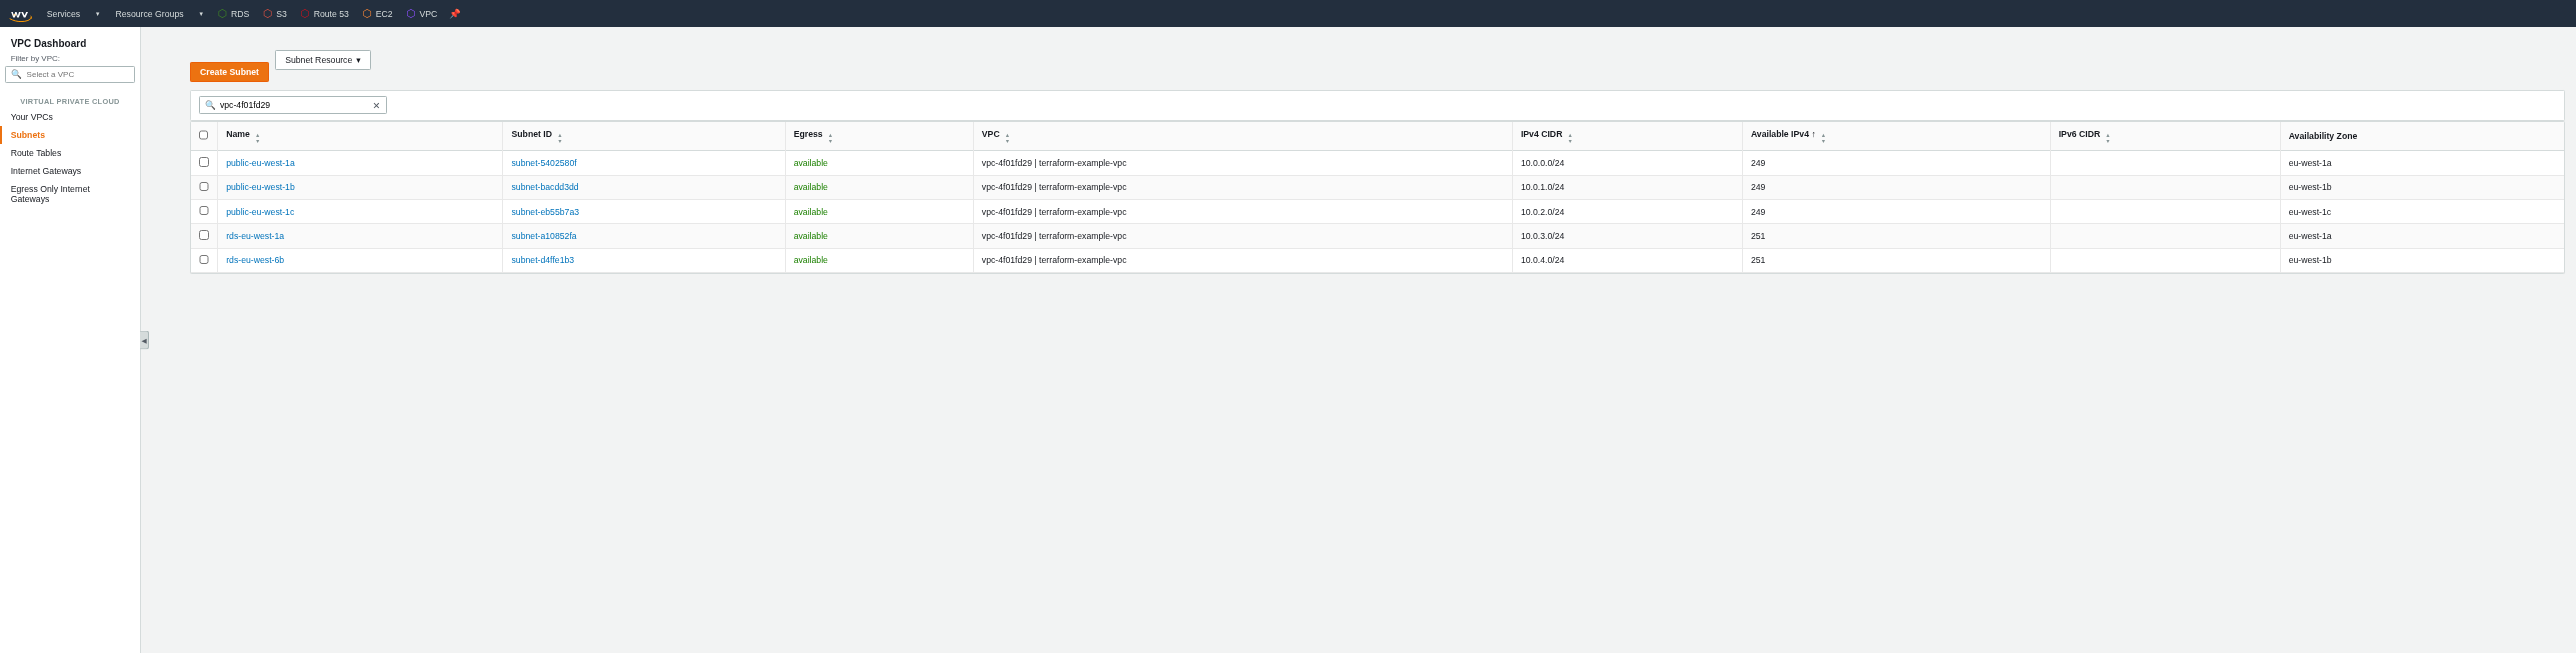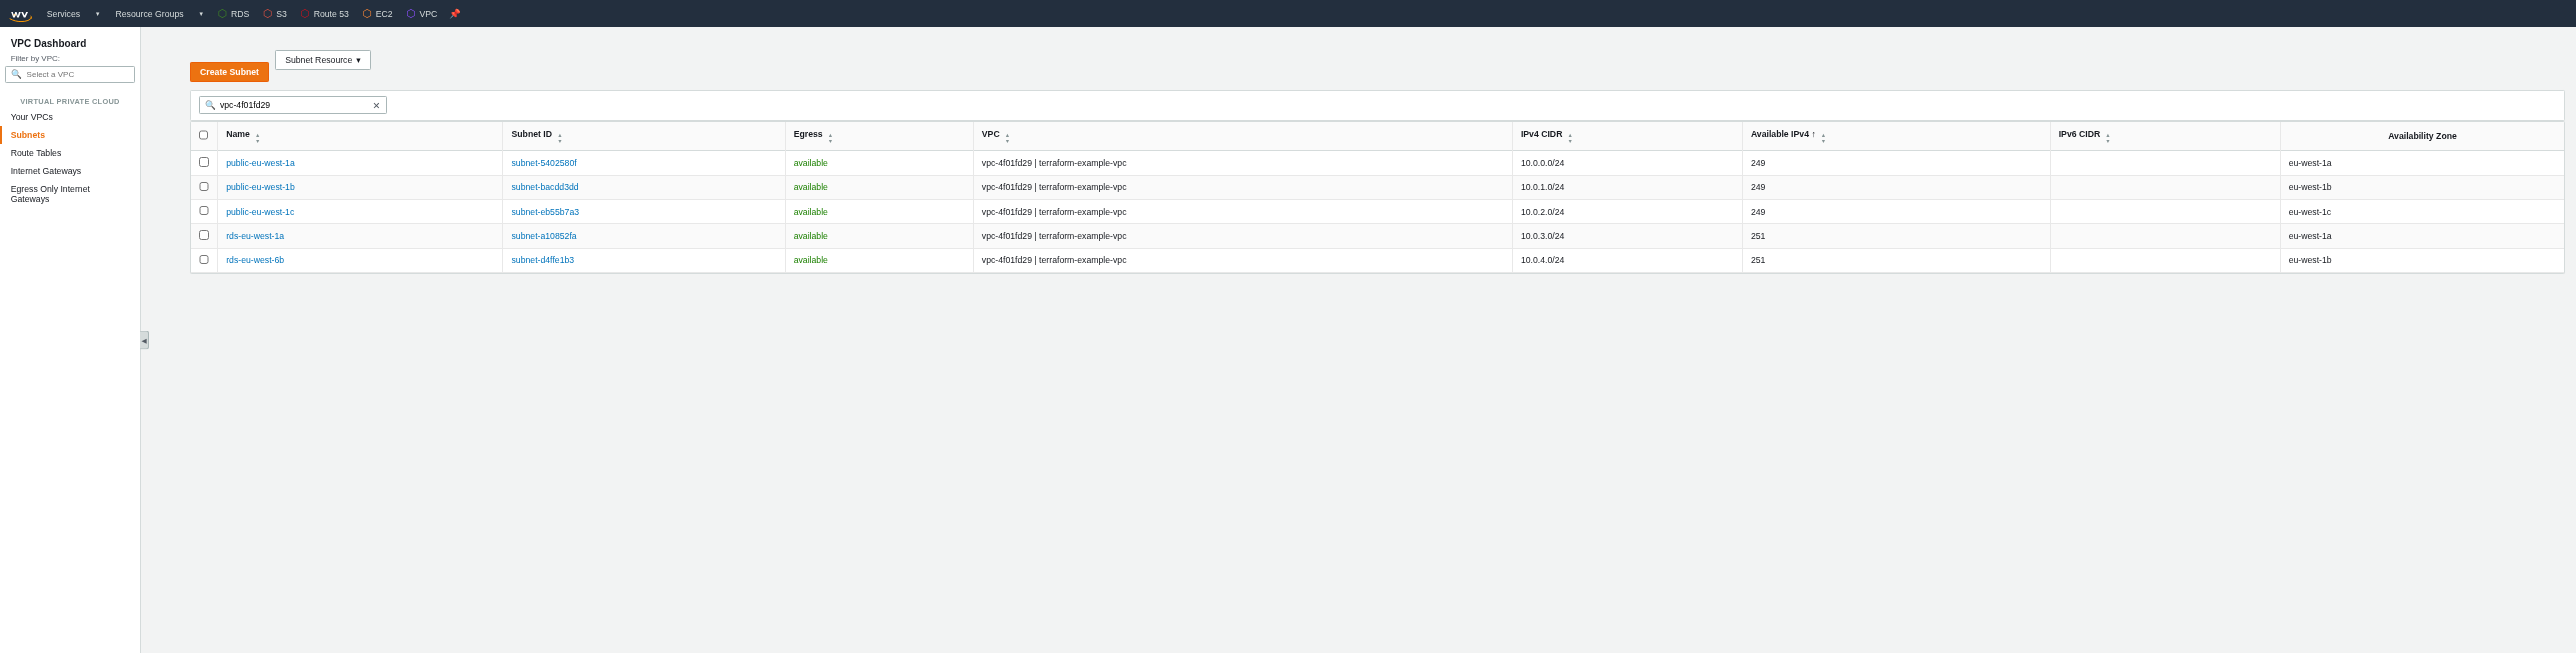--- a/index.html
+++ b/index.html
@@ -210,21 +210,21 @@
     }
     th {
       padding: 6.7px 8px;
       text-align: left;
       color: #16191f;
       font-weight: 600;
       white-space: nowrap;
       border-right: 0.7px solid #e8e8e8;
       position: relative;
     }
-    th:last-child { border-right: none; text-align: center; }
+    th:last-child { border-right: none; }
     th .sort-icons { display: inline-flex; flex-direction: column; margin-left: 2.7px; font-size: 5.4px; color: #879596; }
     .col-check { width: 27px; }
     tbody tr {
       border-bottom: 0.7px solid #e8e8e8;
     }
     tbody tr:nth-child(odd) { background: #fff; }
     tbody tr:nth-child(even) { background: #fafafa; }
     td {
       padding: 6px 8px;
       color: #16191f;

